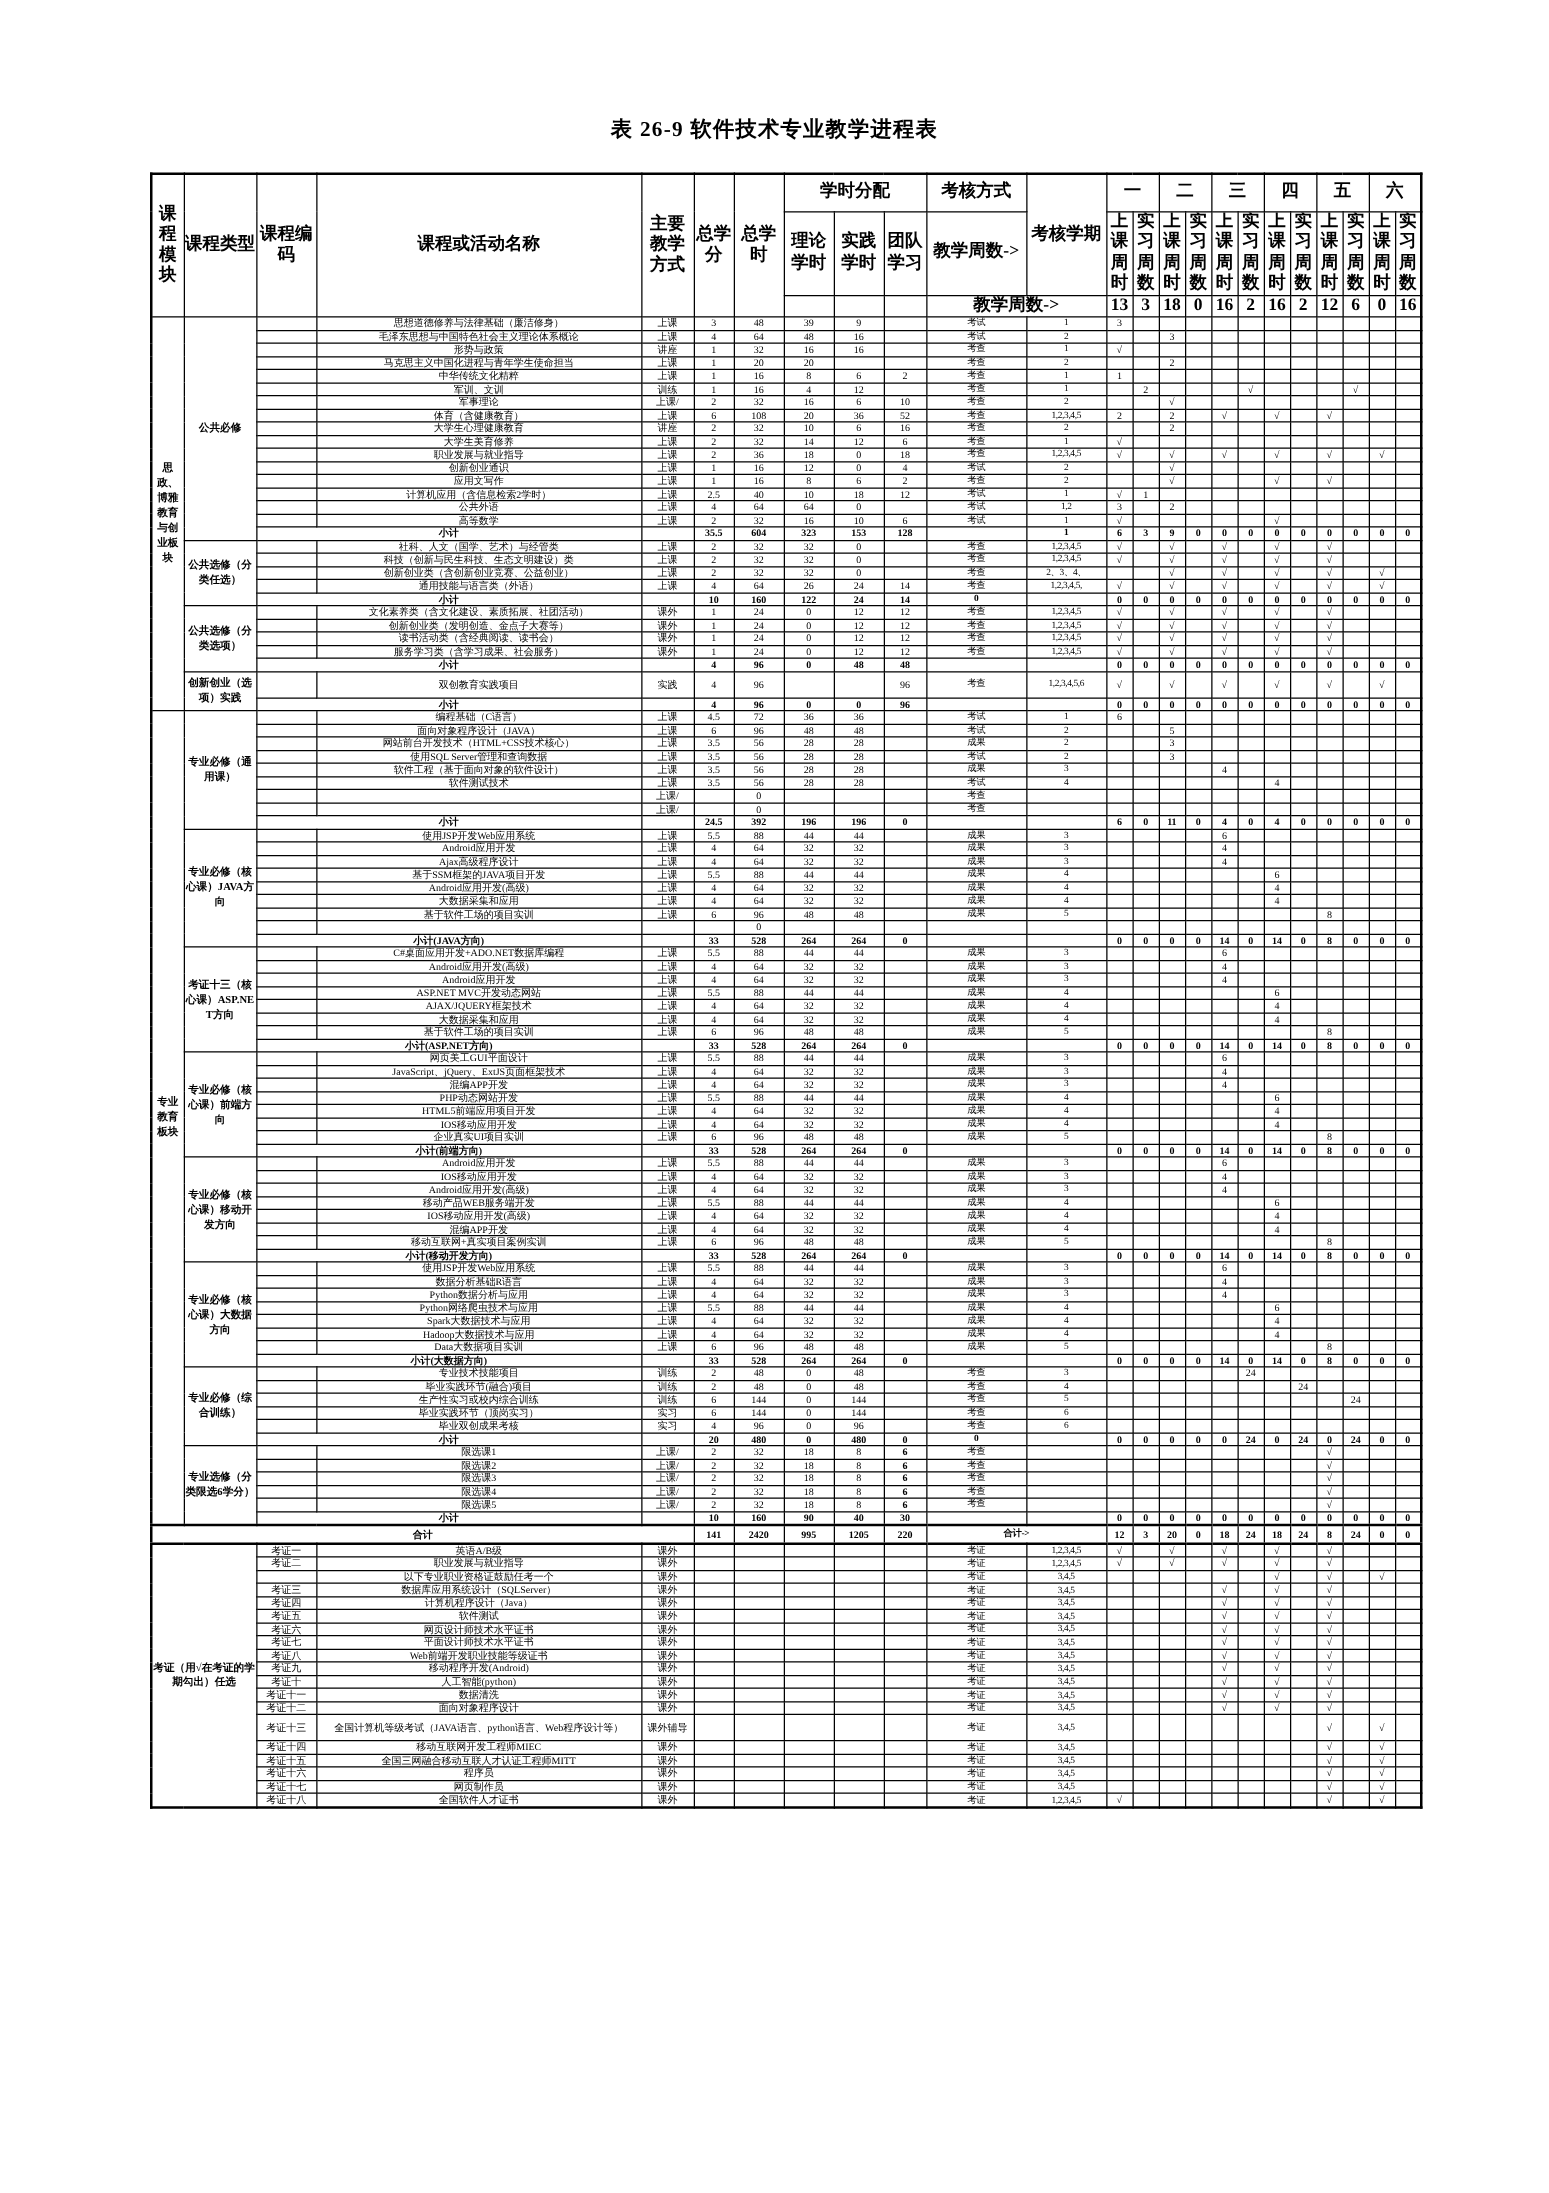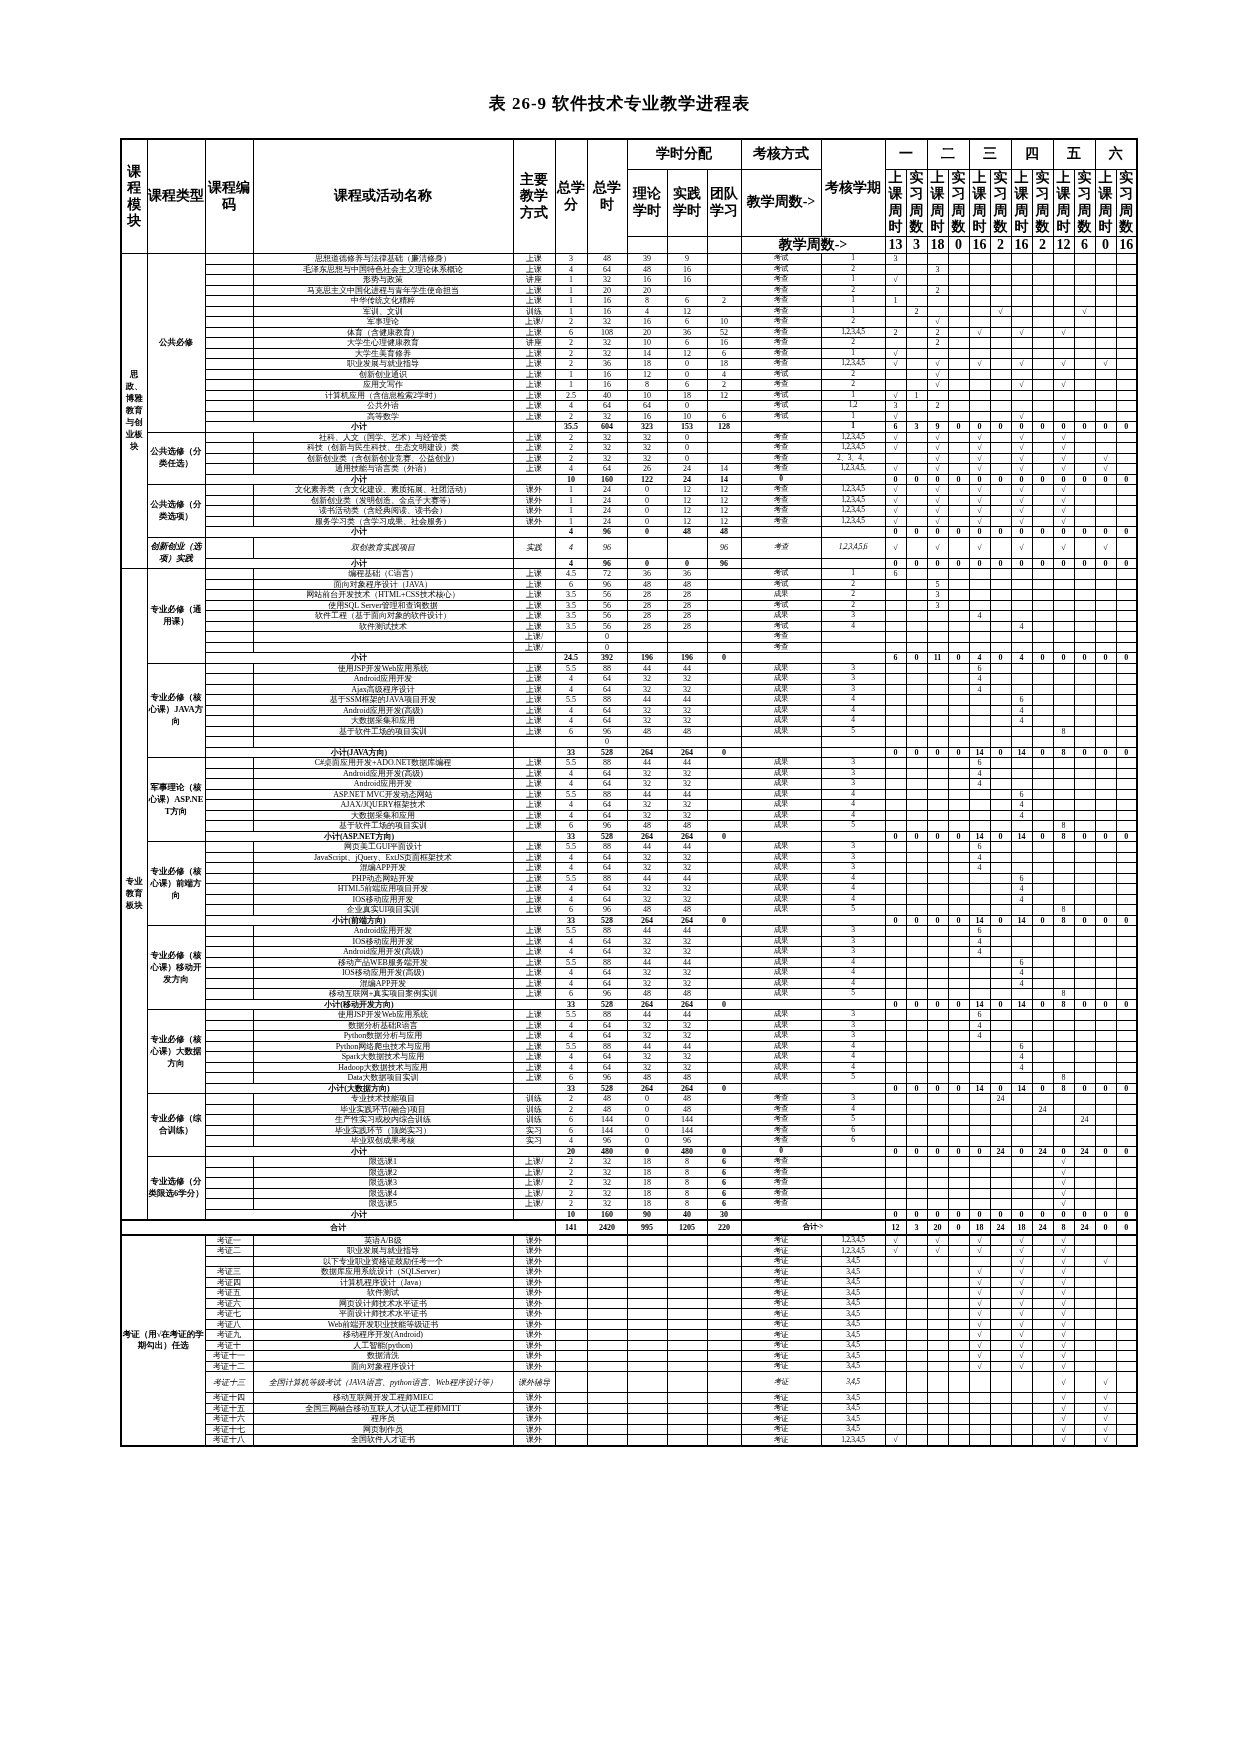--- a/index.html
+++ b/index.html
@@ -2,21 +2,21 @@
 <html><head>
 <meta charset="utf-8">
 <style>
   html,body{margin:0;padding:0;background:#fff;}
   body{width:1239px;height:1754px;position:relative;font-family:"Liberation Serif","DejaVu Serif",serif;color:#000;}
   .title{position:absolute;top:92px;left:0;width:1239px;text-align:center;font-size:17px;font-weight:bold;letter-spacing:1px;}
   table{position:absolute;left:120px;top:138px;width:1018px;border-collapse:collapse;table-layout:fixed;border:2px solid #000;}
   td{border:1px solid #000;padding:0;text-align:center;vertical-align:middle;font-size:8px;line-height:1.18;box-sizing:border-box;overflow:hidden;word-break:break-all;}
   tr{height:10.5px;}
   tr.h1{height:30px;} tr.h2{height:24px;} tr.h3{height:13px;}
-  tr.tall{height:21px;font-style:italic;}
+  tr.tall{height:21px;}
   tr.b td{font-weight:bold;}
   td.hd{font-weight:bold;font-size:14px;}
   td.mod,td.typ{font-weight:bold;font-size:8.5px;line-height:1.4;}
   td.nm{font-size:8px;}
   td.ae{font-size:7.5px;letter-spacing:-0.3px;}
   td.sv{font-size:8px;}
   td.b{font-weight:bold;}
   tr.sec td{border-top:1.8px solid #000;}
   tr.tot td{border-top:2.2px solid #000;border-bottom:2.2px solid #000;height:15px;}
 </style>
@@ -1231,21 +1231,21 @@
         <td class="sv">14</td>
         <td class="sv">0</td>
         <td class="sv">14</td>
         <td class="sv">0</td>
         <td class="sv">8</td>
         <td class="sv">0</td>
         <td class="sv">0</td>
         <td class="sv">0</td>
       </tr>
       <tr class="sec">
-        <td rowspan="8" class="typ">军事理论（核心课）ASP.NET方向</td>
+        <td rowspan="8" class="typ">考证十三（核心课）ASP.NET方向</td>
         <td></td>
         <td class="nm">C#桌面应用开发+ADO.NET数据库编程</td>
         <td>上课</td>
         <td>5.5</td>
         <td>88</td>
         <td>44</td>
         <td>44</td>
         <td></td>
         <td class="ae">成果</td>
         <td class="ae">3</td>

